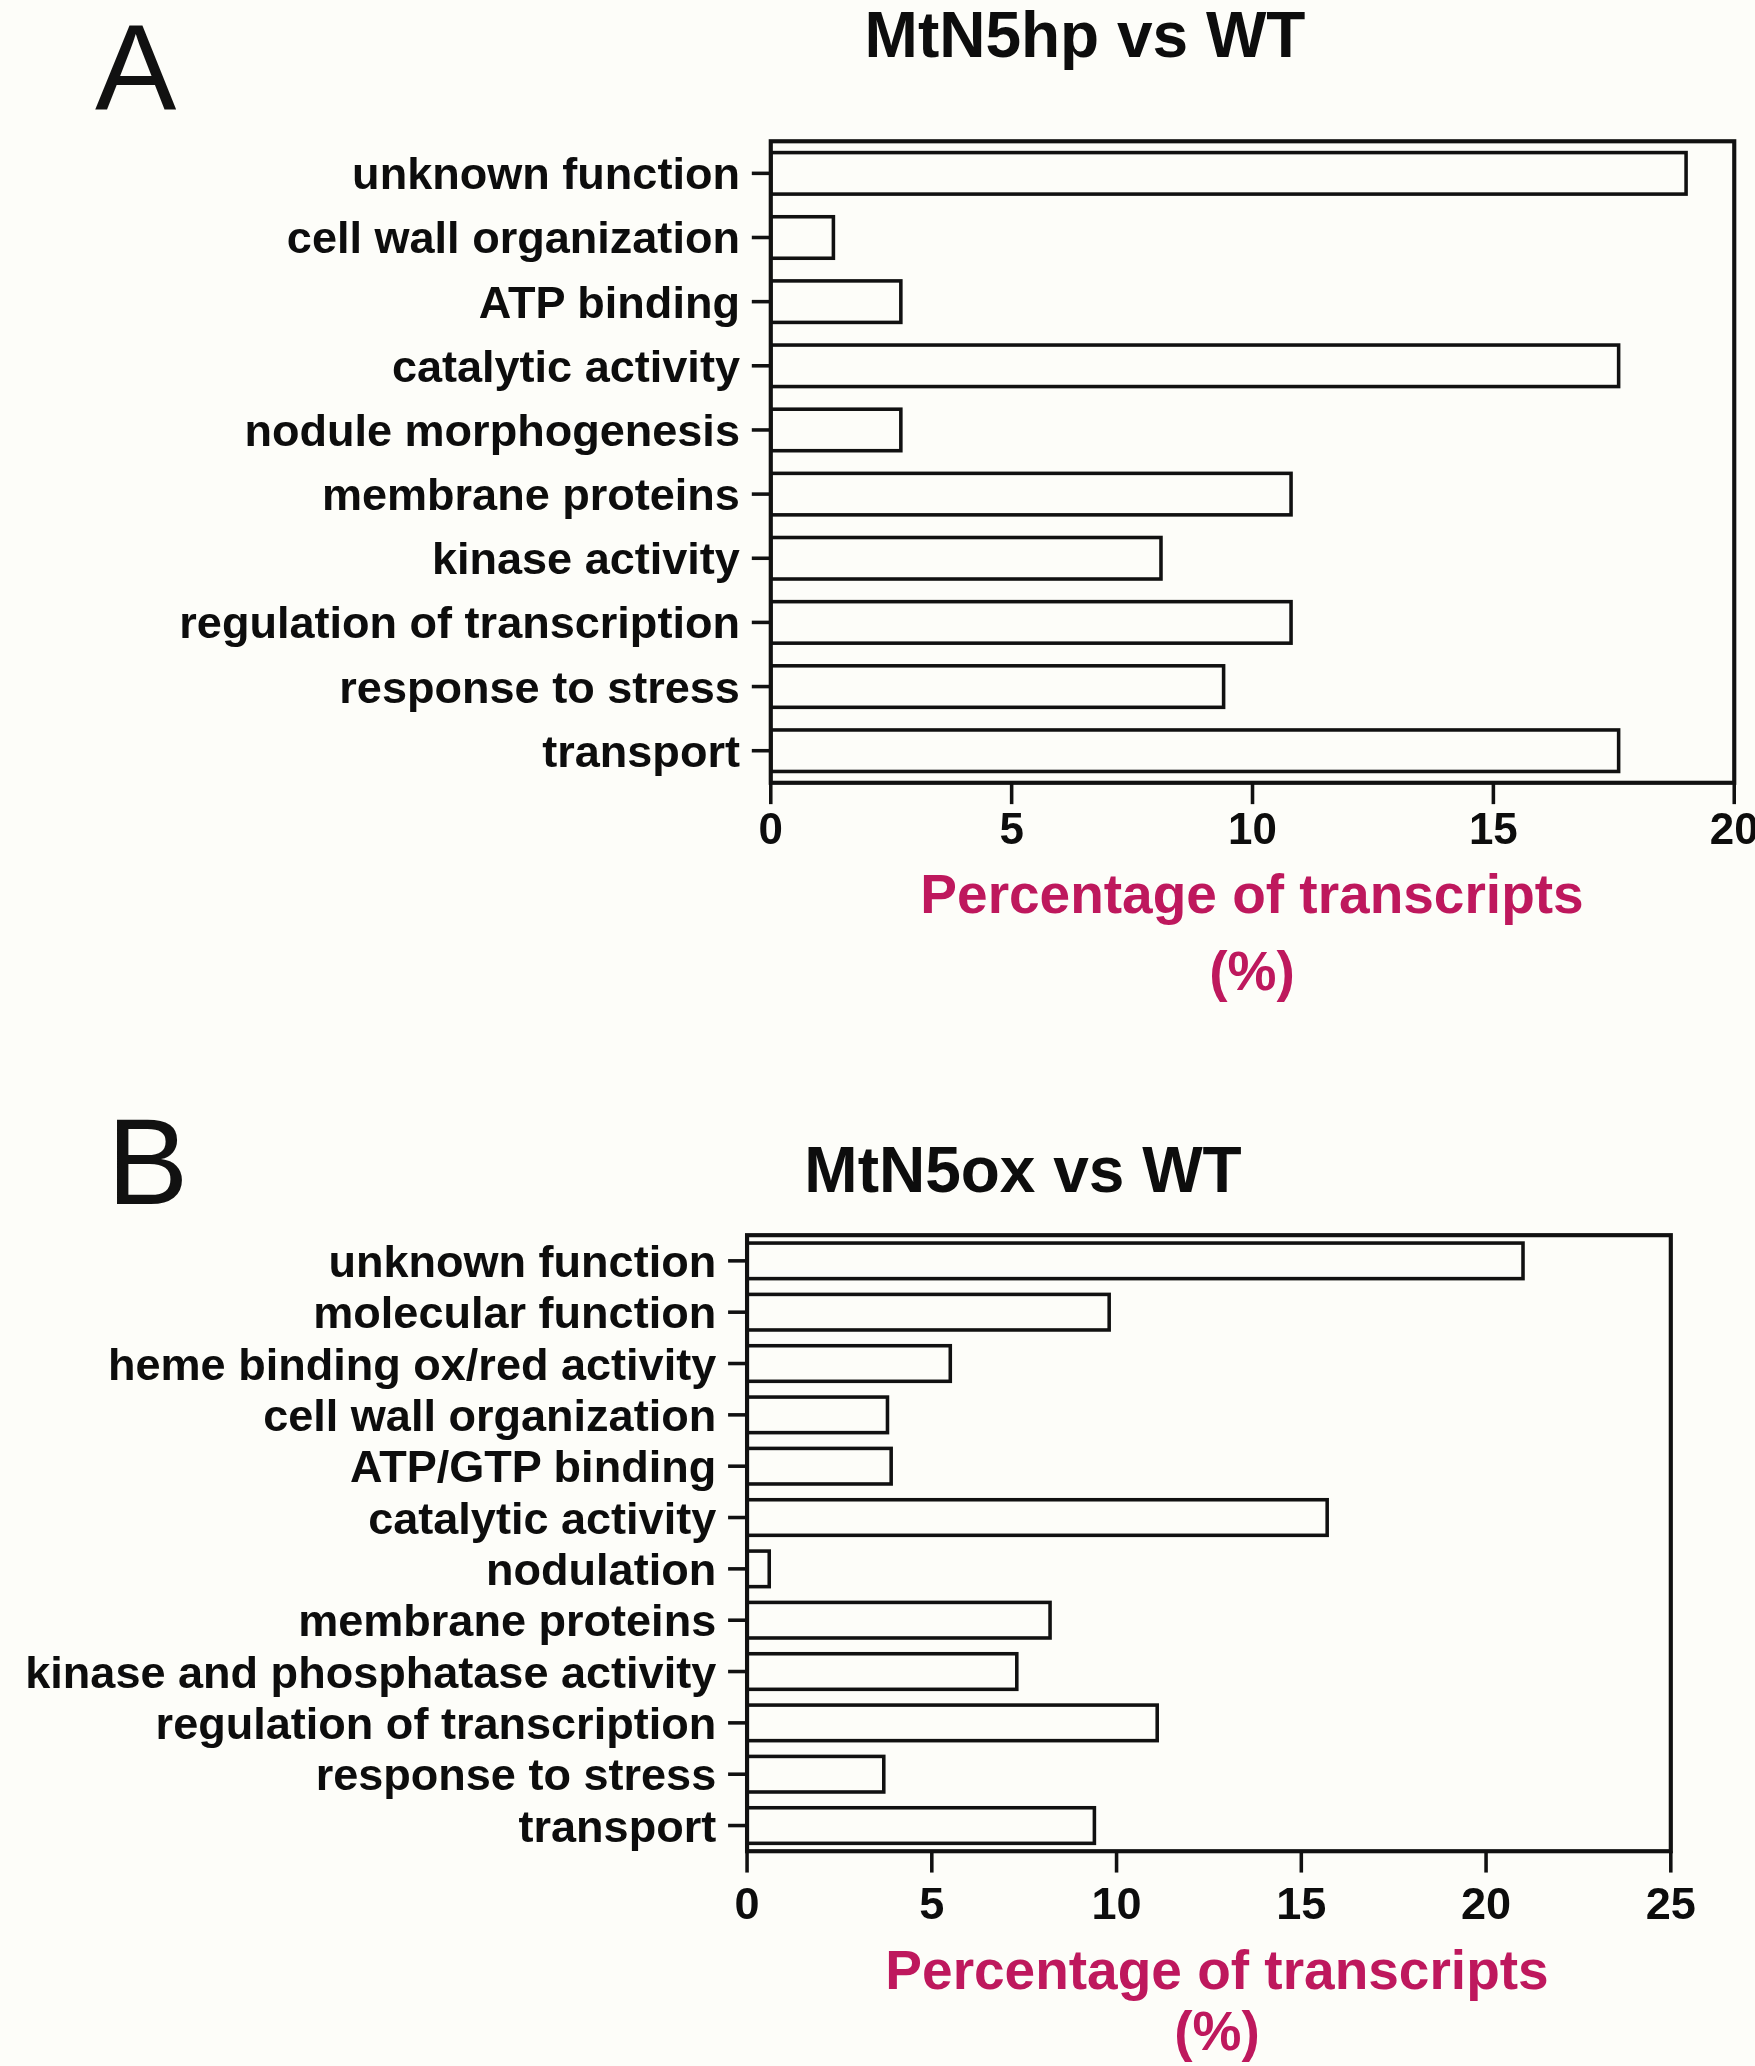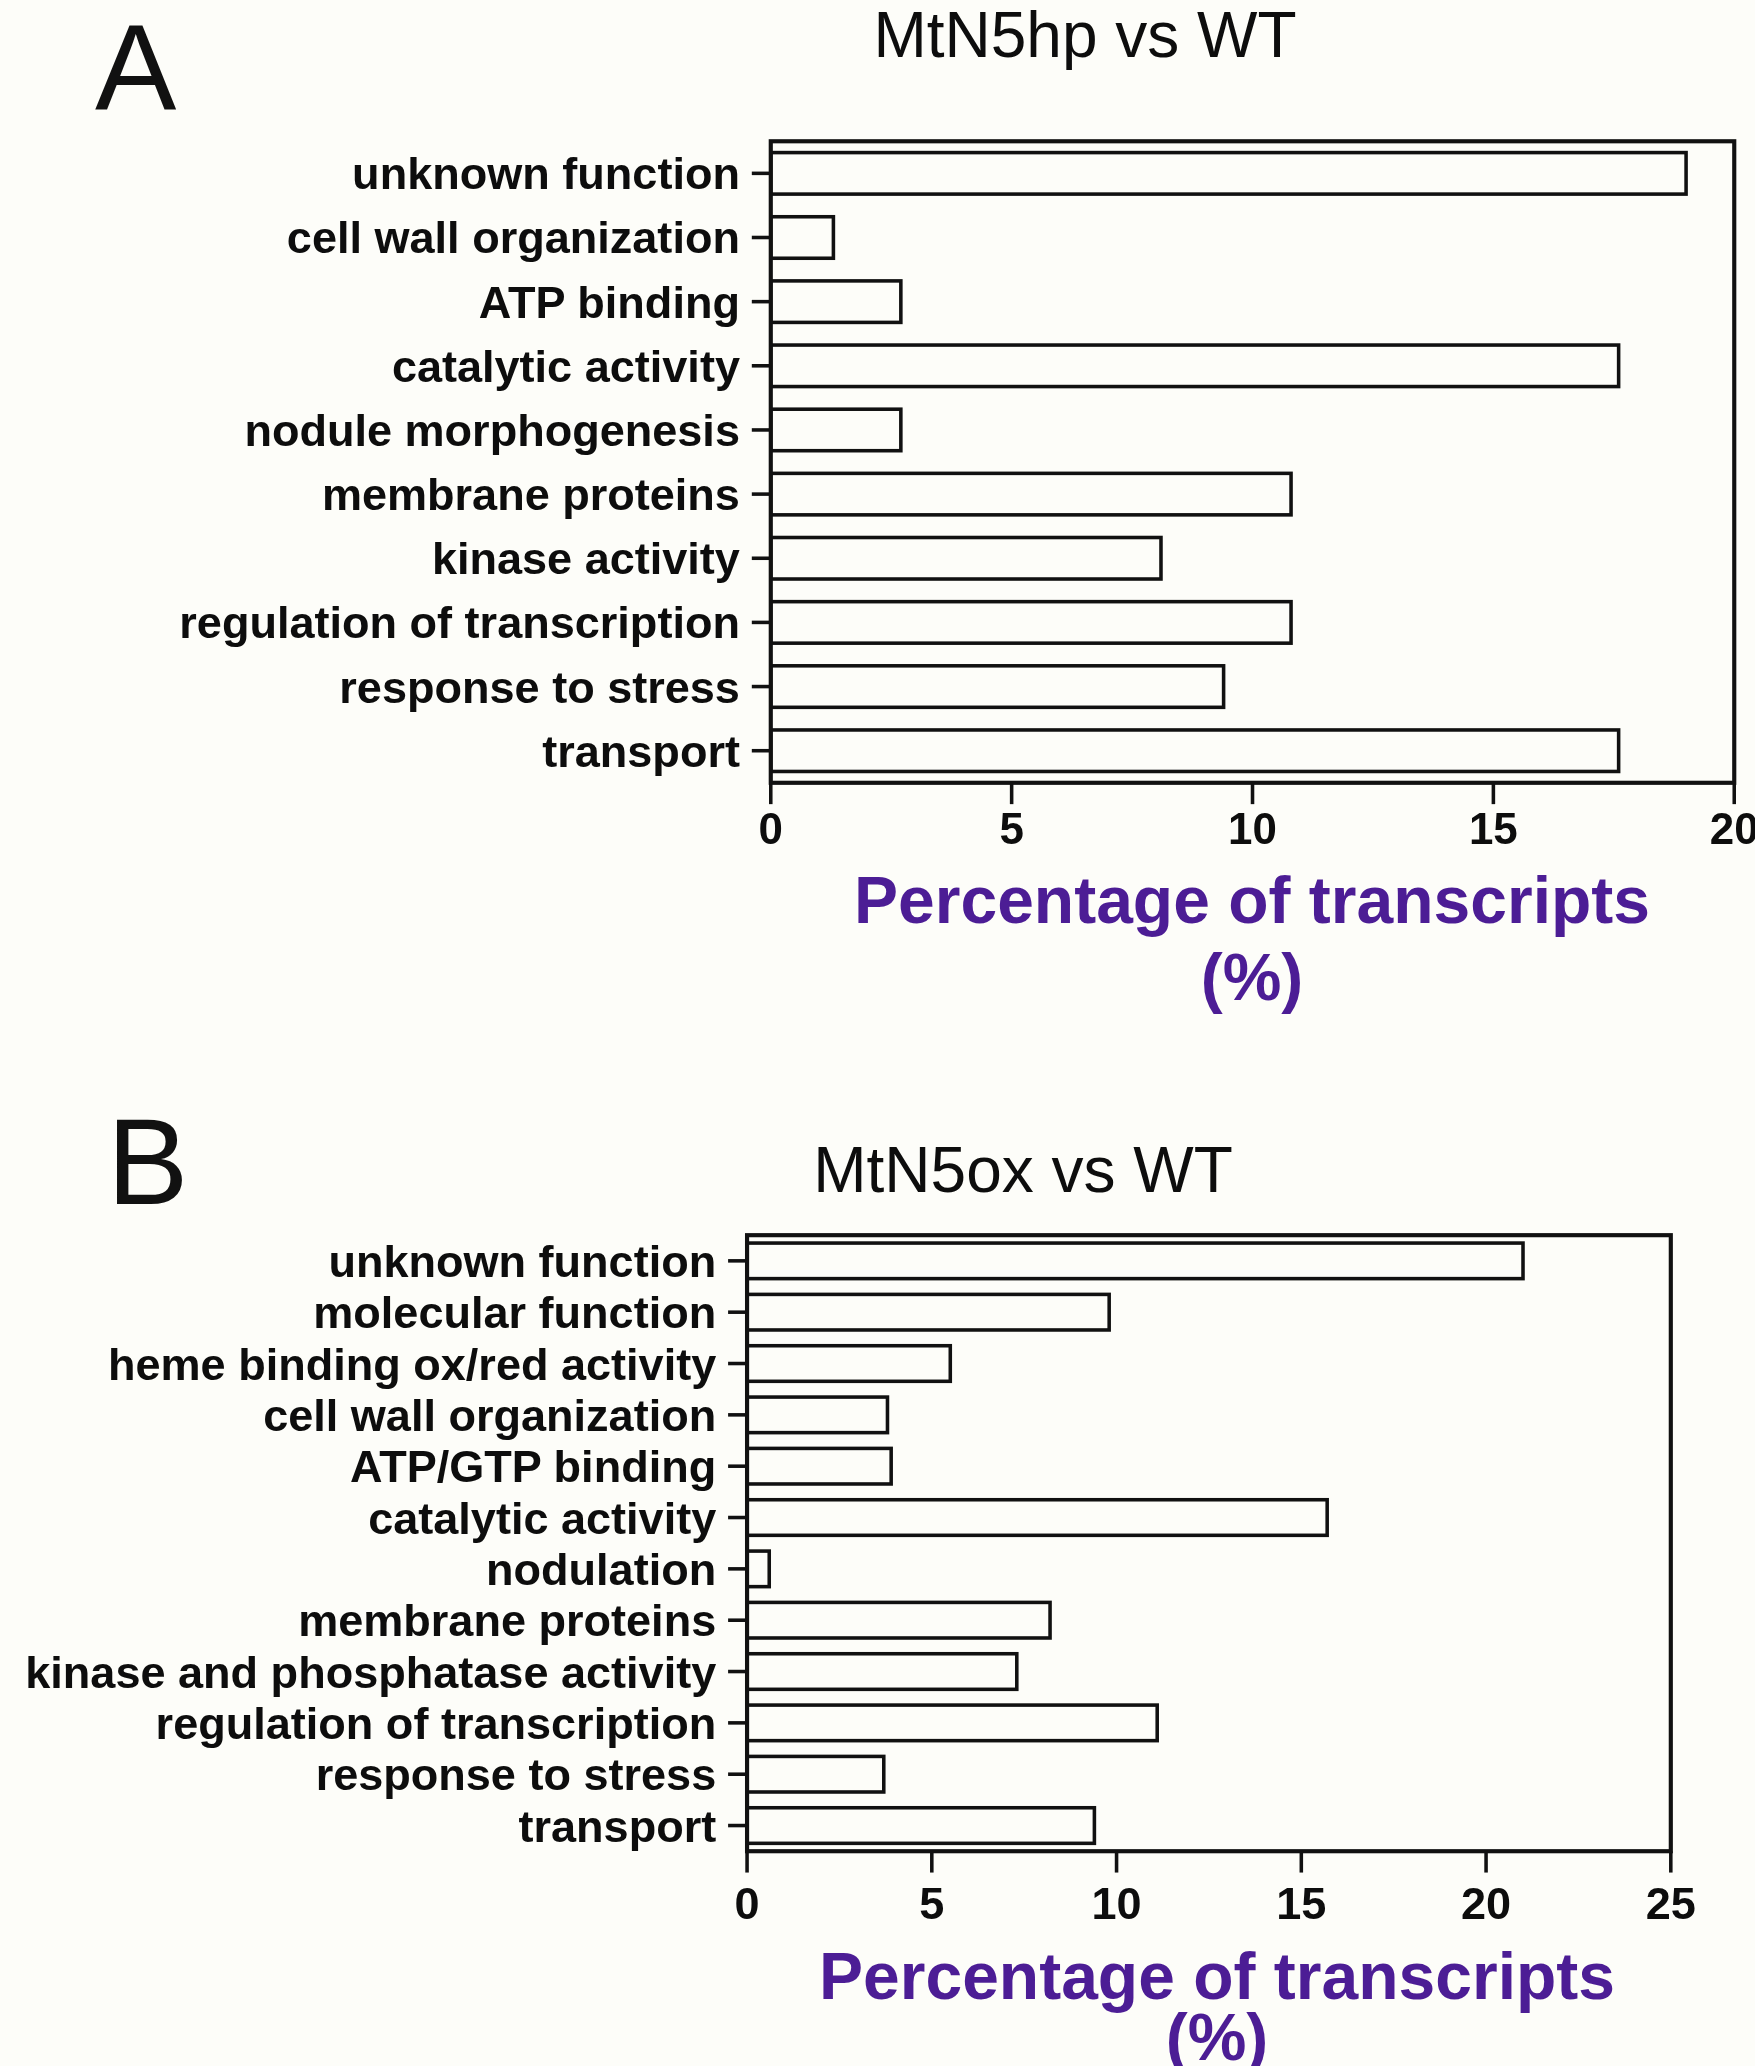--- a/index.html
+++ b/index.html
@@ -15,33 +15,33 @@
     position: absolute;
     font-size: 122px;
     font-weight: 400;
     line-height: 1;
     color: #111;
   }
   .chart-title {
     position: absolute;
     transform: translateX(-50%);
     font-size: 64px;
-    font-weight: 400;
+    font-weight: 700;
     line-height: 1;
     white-space: nowrap;
     color: #0d0d0d;
   }
   .axis-label {
     position: absolute;
     transform: translateX(-50%);
-    font-size: 66px;
+    font-size: 55px;
     font-weight: 700;
     line-height: 1;
     white-space: nowrap;
-    color: #4c1d95;
+    color: #be185d;
   }
   #chart-svg {
     position: absolute;
     left: 0; top: 0;
   }
   .svg-text {
     font-family: "Liberation Sans", "DejaVu Sans", sans-serif;
     font-weight: 700;
     fill: #0d0d0d;
   }

